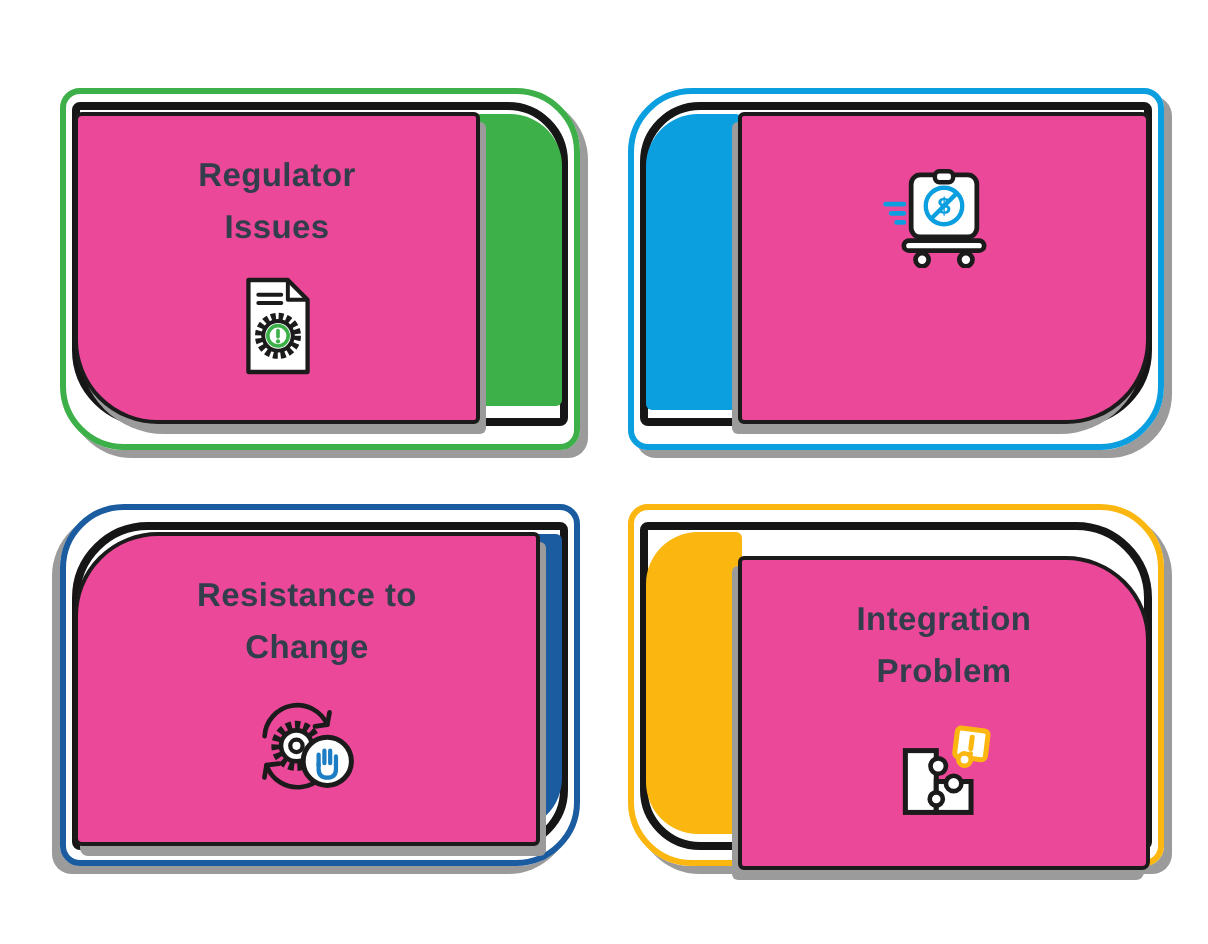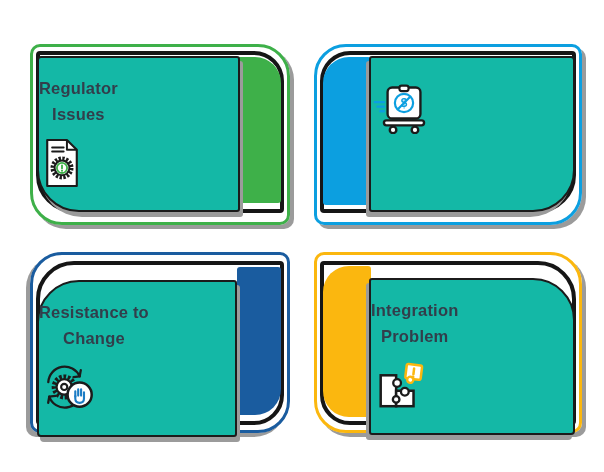--- a/index.html
+++ b/index.html
@@ -21,27 +21,27 @@
   .sketch-c1{left:6px;top:7px;right:6px;bottom:12px;border-radius:4px 30px 4px 38px;}
   .sketch-c2{left:6px;top:7px;right:6px;bottom:12px;border-radius:30px 4px 38px 4px;}
   .sketch-c3{left:6px;top:9px;right:6px;bottom:8px;border-radius:38px 4px 30px 4px;}
   .sketch-c4{left:6px;top:9px;right:6px;bottom:8px;border-radius:4px 38px 4px 30px;}
   .accent-bar{position:absolute;background:var(--accent);}
   .accent-c1{right:9px;top:13px;width:44px;height:146px;border-radius:3px 26px 3px 3px;}
   .accent-c2{left:9px;top:13px;width:48px;height:148px;border-radius:26px 3px 3px 3px;}
   .accent-c3{right:9px;top:15px;width:44px;height:148px;border-radius:3px 3px 26px 3px;}
   .accent-c4{left:9px;top:14px;width:48px;height:151px;border-radius:26px 3px 3px 26px;}
   .panel{
-    position:absolute;background:#14b8a6;border:2.5px solid #1B1B1B;
-    display:flex;flex-direction:column;align-items:flex-start;
+    position:absolute;background:#ec4899;border:2.5px solid #1B1B1B;
+    display:flex;flex-direction:column;align-items:center;
     padding-top:17px;box-sizing:border-box;
   }
   .panel-c1{left:7px;top:12px;width:203px;height:156px;border-radius:4px 3px 3px 42px;box-shadow:3px 5px 0 #9B9B9B;}
   .panel-c2{right:7px;top:12px;width:206px;height:156px;border-radius:3px 4px 42px 3px;box-shadow:-3px 5px 0 #9B9B9B;}
-  .panel-c3{left:7px;top:28px;width:200px;height:157px;border-radius:42px 3px 3px 4px;box-shadow:3px 5px 0 #9B9B9B;}
+  .panel-c3{left:7px;top:14px;width:233px;height:157px;border-radius:42px 3px 3px 4px;box-shadow:3px 5px 0 #9B9B9B;}
   .panel-c4{right:7px;top:26px;width:206px;height:157px;border-radius:3px 42px 4px 3px;box-shadow:-3px 5px 0 #9B9B9B;}
   .card-title{
     font-size:16.5px;font-weight:700;color:#323E4B;letter-spacing:.2px;
     line-height:26px;text-align:center;white-space:pre-line;
   }
   .icon-wrap{margin-top:7px;display:flex;align-items:center;justify-content:center;}
   .c1{left:30px;top:44px;width:260px;height:181px;}
   .c2{left:314px;top:44px;width:268px;height:181px;}
   .c3{left:30px;top:252px;width:260px;height:181px;}
   .c4{left:314px;top:252px;width:268px;height:181px;}

